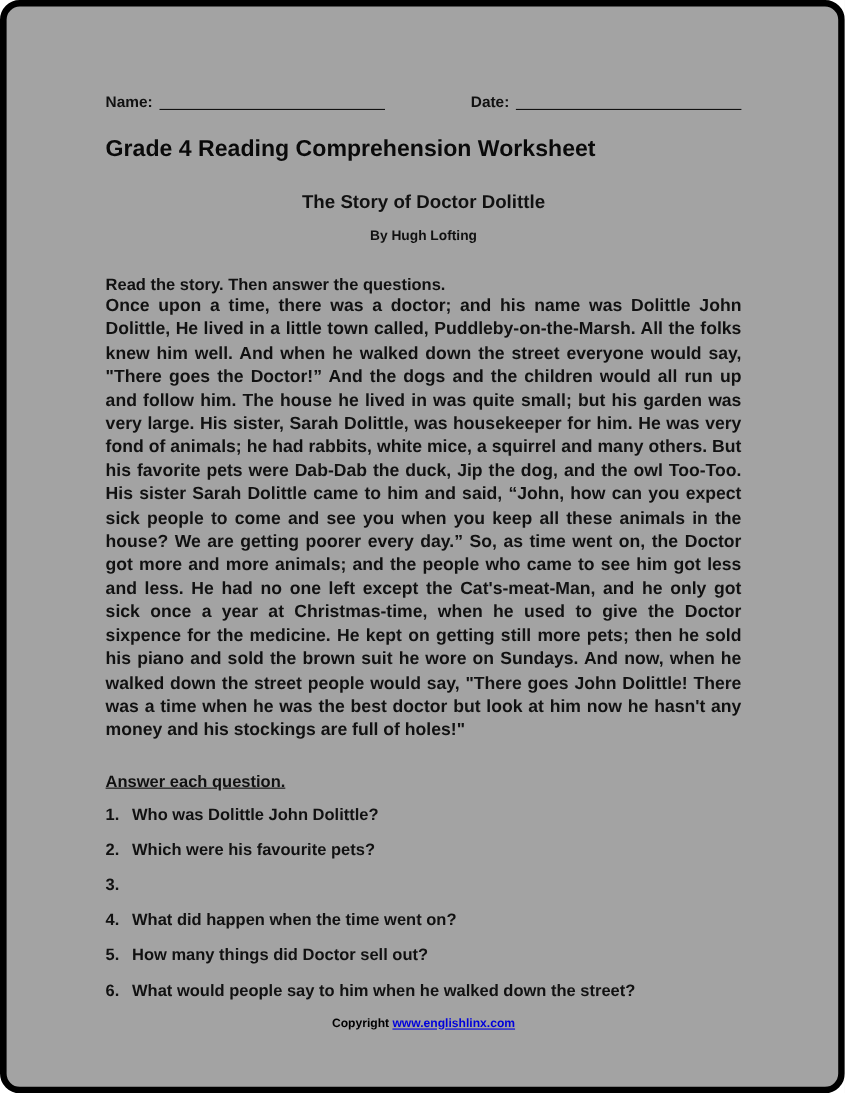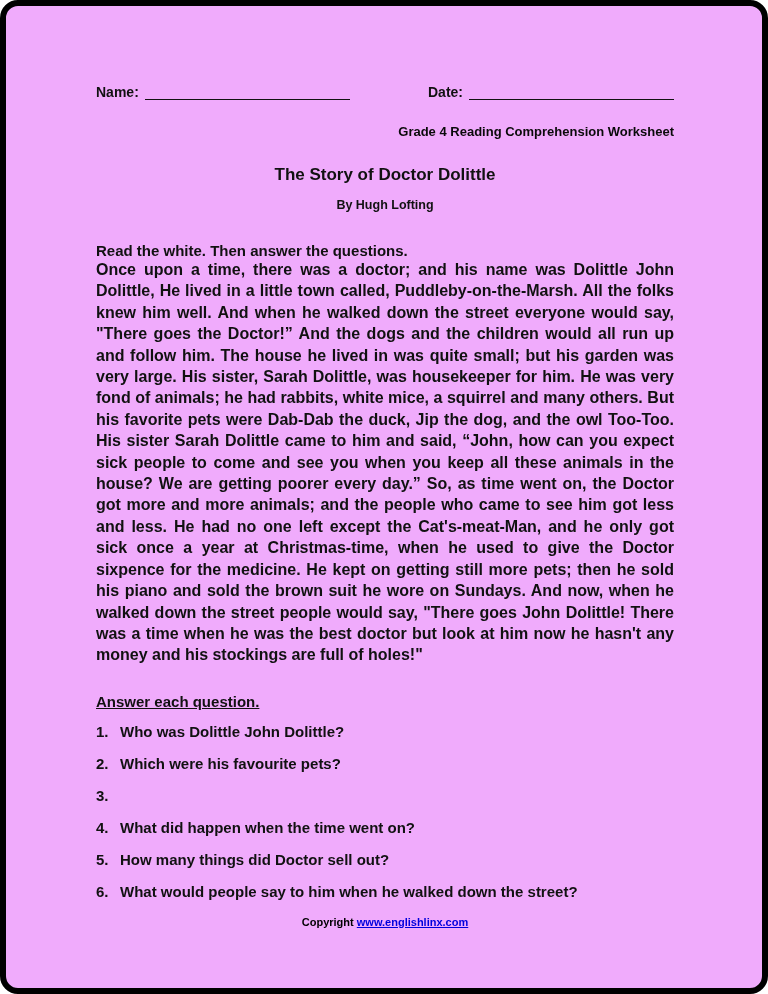--- a/index.html
+++ b/index.html
@@ -6,21 +6,21 @@
     margin: 0;
     padding: 0;
     background: #ffffff;
     font-family: "Liberation Sans", sans-serif;
   }
   .page {
     position: relative;
     width: 768px;
     height: 994px;
     box-sizing: border-box;
-    background: #f0abfc;
+    background: #a3a3a3;
     border: 6px solid #000000;
     border-radius: 18px;
     overflow: hidden;
     color: #111111;
   }
   .content {
     padding: 78px 88px 0 90px;
   }
   
   .header-row {
@@ -40,22 +40,22 @@
   }
   .blank {
     display: inline-block;
     width: 205px;
     border-bottom: 1.5px solid #111111;
     height: 14px;
   }
   
   .main-title {
     margin: 24px 0 0 0;
-    text-align: right;
-    font-size: 13px;
+    text-align: left;
+    font-size: 21px;
     font-weight: bold;
     color: #0a0a0a;
   }
   .story-title {
     margin: 26px 0 0 0;
     text-align: center;
     font-size: 17px;
     font-weight: bold;
   }
   .byline {
@@ -128,21 +128,21 @@
         <span class="label">Date:</span>
         <span class="blank"></span>
       </div>
     </div>
 
     <h1 class="main-title">Grade 4 Reading Comprehension Worksheet</h1>
 
     <h2 class="story-title">The Story of Doctor Dolittle</h2>
     <div class="byline">By Hugh Lofting</div>
 
-    <p class="instructions">Read the white. Then answer the questions.</p>
+    <p class="instructions">Read the story. Then answer the questions.</p>
     <p class="story">Once upon a time, there was a doctor; and his name was Dolittle John Dolittle, He lived in a little town called, Puddleby-on-the-Marsh. All the folks knew him well. And when he walked down the street everyone would say, "There goes the Doctor!” And the dogs and the children would all run up and follow him. The house he lived in was quite small; but his garden was very large. His sister, Sarah Dolittle, was housekeeper for him. He was very fond of animals; he had rabbits, white mice, a squirrel and many others. But his favorite pets were Dab-Dab the duck, Jip the dog, and the owl Too-Too. His sister Sarah Dolittle came to him and said, “John, how can you expect sick people to come and see you when you keep all these animals in the house? We are getting poorer every day.” So, as time went on, the Doctor got more and more animals; and the people who came to see him got less and less. He had no one left except the Cat's-meat-Man, and he only got sick once a year at Christmas-time, when he used to give the Doctor sixpence for the medicine. He kept on getting still more pets; then he sold his piano and sold the brown suit he wore on Sundays. And now, when he walked down the street people would say, "There goes John Dolittle! There was a time when he was the best doctor but look at him now he hasn't any money and his stockings are full of holes!"</p>
 
     <div class="q-heading">Answer each question.</div>
 
     <div class="questions">
       <div class="question">
         <span class="q-num">1.</span>
         <span class="q-text">Who was Dolittle John Dolittle?</span>
       </div>
       <div class="question">

